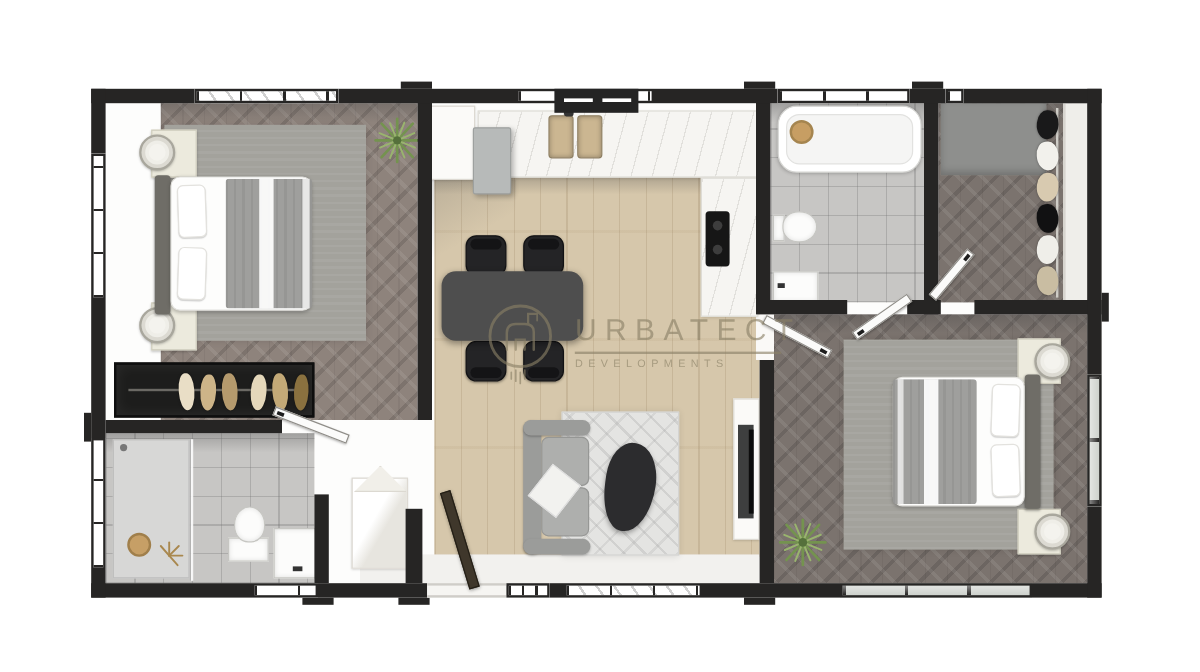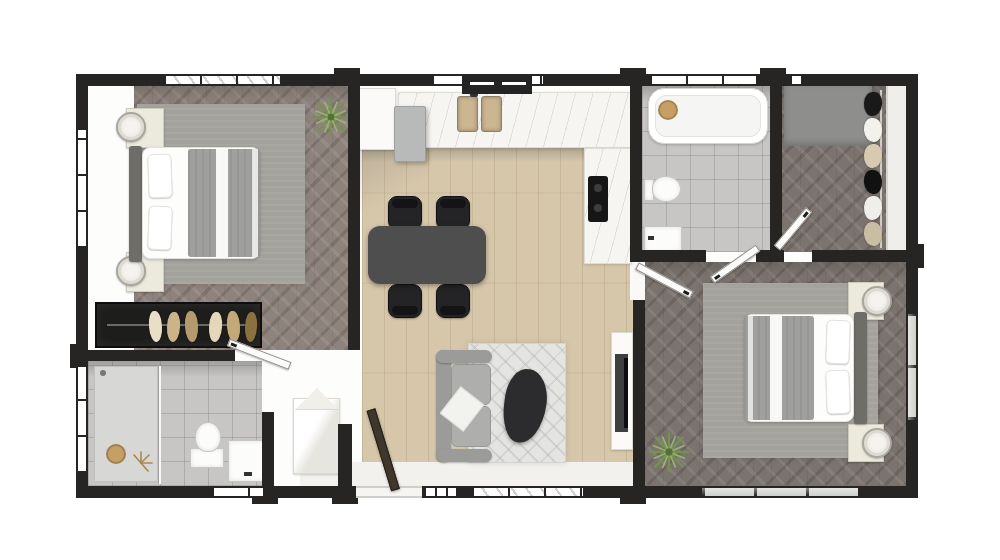--- a/index.html
+++ b/index.html
@@ -307,14 +307,31 @@
       <div class="handle" style="left:2px;top:2px"></div>
     </div>
   <div class="door z5" style="left:777px;top:244px;width:50px;height:8px;transform-origin:0 50%;transform:rotate(-50deg)">
       <div class="handle" style="right:2px;top:2px"></div>
     </div>
   <div class="door z5" style="left:637px;top:262px;width:62px;height:8px;transform-origin:0 50%;transform:rotate(28deg)">
       <div class="handle" style="right:2px;top:2px"></div>
     </div>
   <div class="abs z5" style="left:391px;top:406px;width:9px;height:84px;background:#3f372b;border:1px solid #241f16;transform-origin:50% 100%;transform:rotate(-17deg);box-shadow:0 1px 3px rgba(0,0,0,.4)"></div>
 
+  <div id="watermark">
+    <svg width="76" height="80" viewBox="0 0 76 80">
+      <g fill="none" stroke="#8a8066" stroke-linecap="round">
+        <circle cx="38" cy="36" r="27" stroke-width="2.5"></circle>
+        <path d="M26 48 V33 Q26 25 34 25 H42 Q50 25 50 32 V48" stroke-width="2.2"></path>
+        <path d="M34 48 V39 H42 V48" stroke-width="2"></path>
+        <path d="M45 25 V16 H53" stroke-width="2"></path>
+        <path d="M53 16 V22" stroke-width="1.5"></path>
+        <path d="M30 68 V74 M34 66 V76 M38 68 V78 M42 66 V74" stroke-width="1.5"></path>
+      </g>
+    </svg>
+    <div class="wm-text">
+      <div class="brand">URBATECT</div>
+      <div class="rule"></div>
+      <div class="tagline">DEVELOPMENTS</div>
+    </div>
+  </div>
 
 </div>
 
 </body></html>

